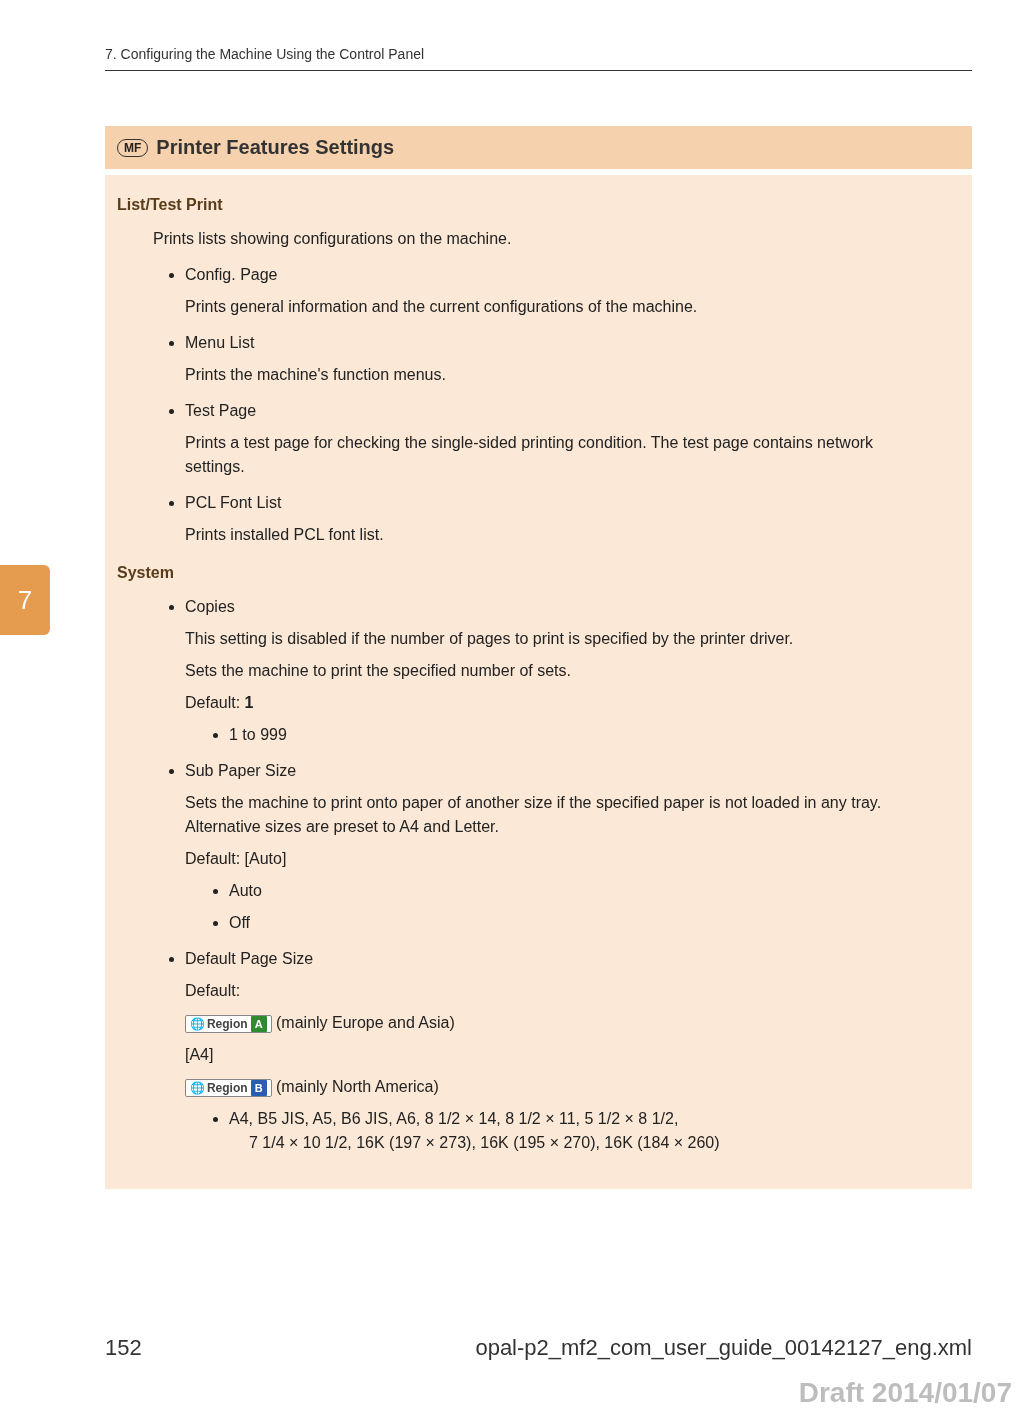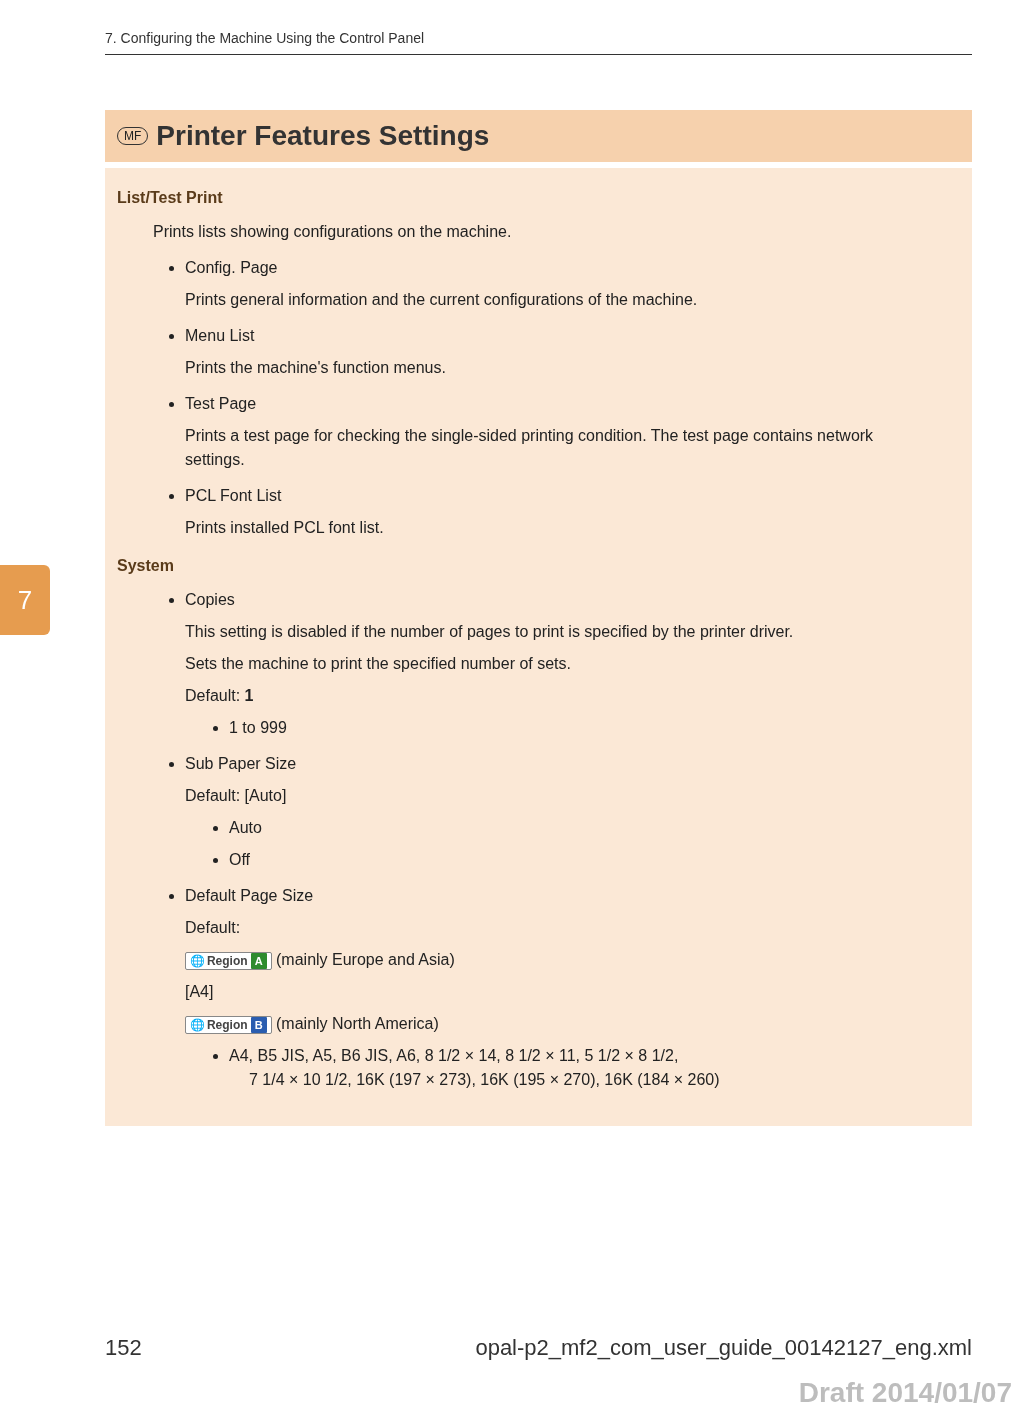--- a/index.html
+++ b/index.html
@@ -17,40 +17,41 @@
     box-sizing: border-box;
   }
   .header-line {
     font-size: 14px;
     color: #333;
     padding-bottom: 8px;
     border-bottom: 1px solid #333;
     margin-bottom: 55px;
     margin-left: 45px;
     margin-right: 0;
+    margin-top: 16px;
   }
   .title-bar {
     background: #f6d1ad;
     padding: 10px 12px;
     display: flex;
     align-items: center;
     margin-bottom: 6px;
     margin-left: 45px;
   }
   .mf-badge {
     border: 1.5px solid #333;
     border-radius: 10px;
     padding: 0 6px;
     font-size: 12px;
-    font-weight: 400;
+    font-weight: 700;
     margin-right: 8px;
     line-height: 16px;
   }
   .title-text {
-    font-size: 28px;
+    font-size: 20px;
     font-weight: 700;
     color: #333;
   }
   .content-block {
     background: #fbe8d6;
     padding: 12px 18px 20px 12px;
     margin-left: 45px;
     font-size: 16px;
     line-height: 1.5;
   }
@@ -210,20 +211,21 @@
         <div class="default-line">
           <span>Default: </span><b>1</b>
         </div>
         <ul class="sub-list">
           <li>1 to 999</li>
         </ul>
       </li>
 
       <li>
         <div class="item-title">Sub Paper Size</div>
+        <div class="item-desc">Sets the machine to print onto paper of another size if the specified paper is not loaded in any tray. Alternative sizes are preset to A4 and Letter.</div>
         <div class="default-line">Default: [Auto]</div>
         <ul class="sub-list">
           <li>Auto</li>
           <li>Off</li>
         </ul>
       </li>
 
       <li>
         <div class="item-title">Default Page Size</div>
         <div class="default-line">Default:</div>

